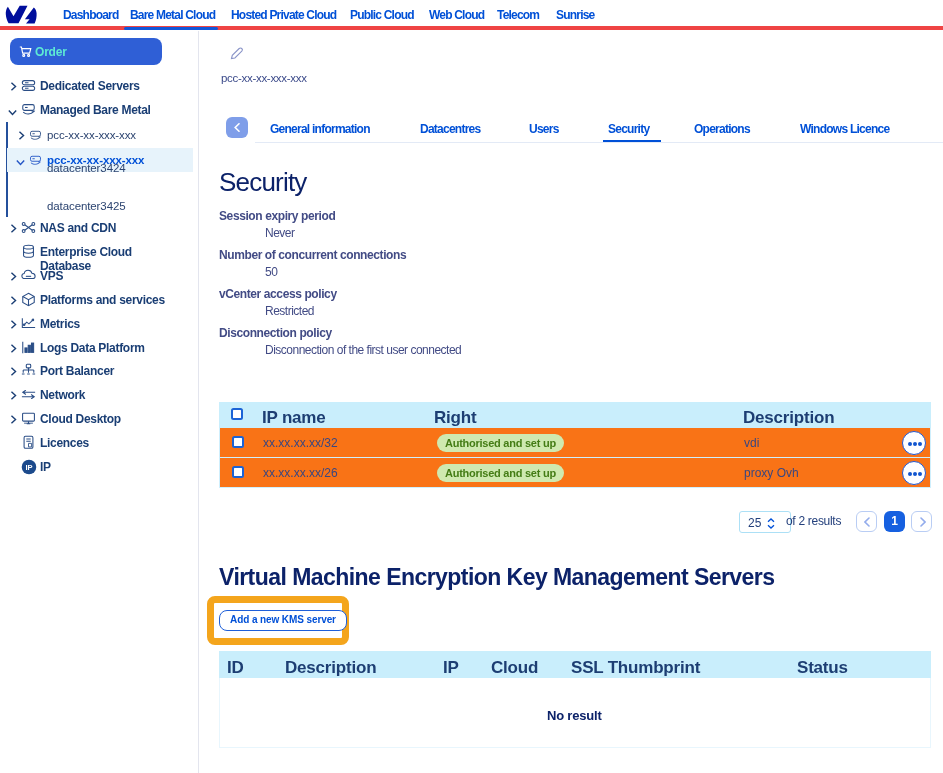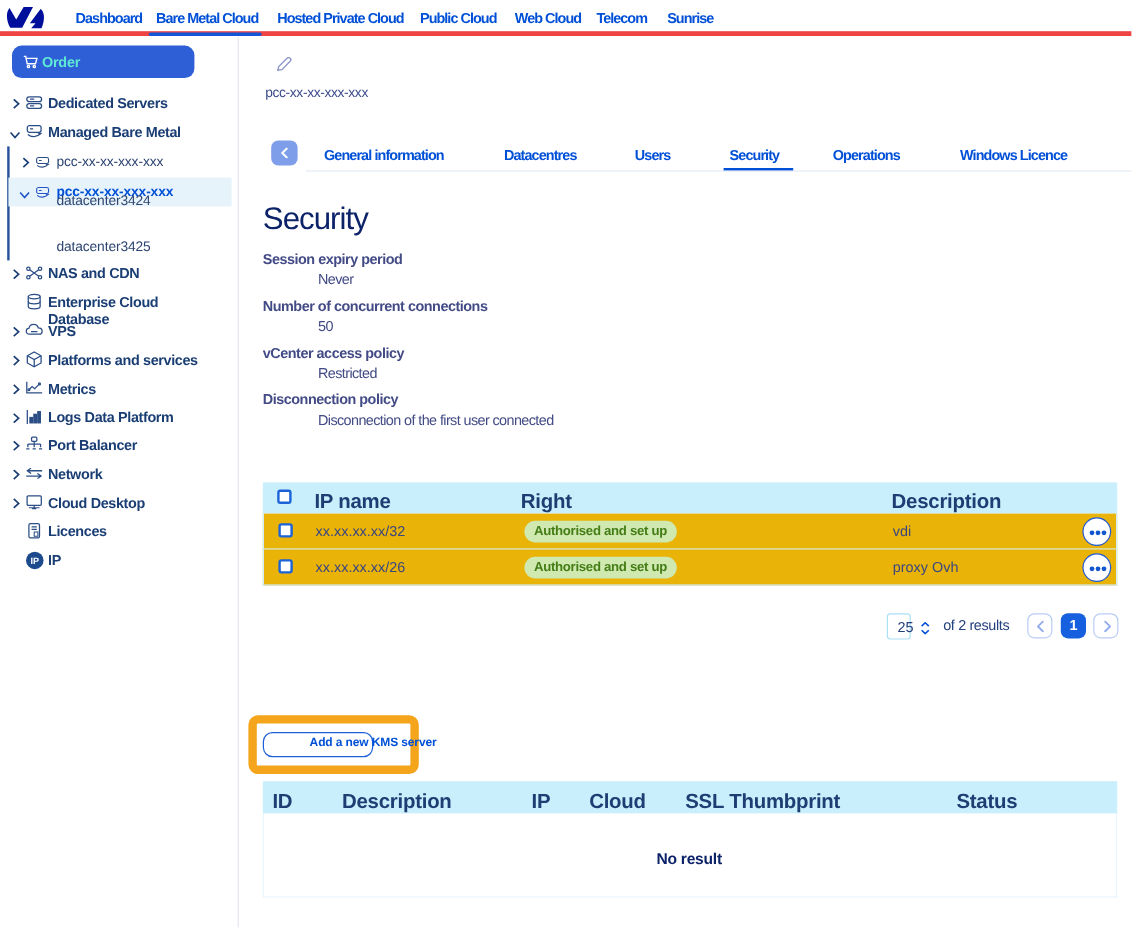--- a/index.html
+++ b/index.html
@@ -35,51 +35,51 @@
   .backbtn { position:absolute; left:226px; top:117px; width:22px; height:21px;
     background:#7f9ee9; border-radius:6px; }
   .tabline { position:absolute; left:255px; top:142px; width:688px; height:1px; background:#e3eaf6; }
   .sec-underline { position:absolute; left:603px; top:140px; width:58px; height:2px; background:#0050d7; }
   h1.security { position:absolute; left:219px; top:167px; font-size:26px; font-weight:500;
     color:#0c2269; letter-spacing:-0.8px; }
   .flabel { position:absolute; left:219px; font-size:12px; font-weight:bold; color:#424b85; letter-spacing:-0.4px; }
   .fvalue { position:absolute; left:219px; font-size:12px; color:#424b85; letter-spacing:-0.5px;margin-left:46px; }
   
   .thead1 { position:absolute; left:219px; top:402px; width:712px; height:26px; background:#c9eefc; }
-  .trow { position:absolute; left:219px; width:712px; height:30px; background:#eab308;
+  .trow { position:absolute; left:219px; width:712px; height:30px; background:#f97316;
     border-bottom:1px solid #cfeffd; border-left:1px solid #cfeffd; border-right:1px solid #cfeffd;padding-left:24px; }
   .th { position:absolute; font-size:17px; font-weight:bold; color:#1d3e73; top:6px; letter-spacing:-0.2px; }
   .td { position:absolute; font-size:12px; color:#3a4780; top:8px; }
   .cbx { position:absolute; left:12px; width:12px; height:12px; border:2px solid #1b63d6;
     border-radius:2.5px; background:#fff; }
   .badge { position:absolute; left:217px; top:6px; height:18px; line-height:18px;
     background:#cfe9b0; color:#447c15; font-size:11px; font-weight:bold;
     border-radius:9px; padding:0 8px; letter-spacing:-0.25px; }
   .dots { position:absolute; left:682px; top:3px; width:24px; height:24px; border-radius:50%;
     border:1.5px solid #2059d4; background:#fff; }
   .dots i { position:absolute; top:9.5px; width:4px; height:4px; border-radius:50%; background:#1155cf; }
   
-  .selbox { position:absolute; left:739px; top:511px; width:20px; height:22px;
+  .selbox { position:absolute; left:739px; top:511px; width:52px; height:22px;
     border:1px solid #ace0f6; border-radius:3px; background:#fff; }
   .selbox span { position:absolute; left:8px; top:4px; font-size:12px; color:#24407c; }
   .pgtxt { position:absolute; left:786px; top:514px; font-size:12px; letter-spacing:-0.3px; color:#24407c; }
   .pgbtn { position:absolute; top:511px; width:21px; height:21px; border:1px solid #b9cdf4;
     border-radius:6px; background:#fff; }
   .pgcur { position:absolute; left:884px; top:511px; width:21px; height:21px; background:#1660e0;
     border-radius:6px; color:#fff; font-size:12px; font-weight:bold; text-align:center;
     line-height:21px; }
   
   h2.kms { position:absolute; left:219px; top:564px; font-size:23px; font-weight:bold;
     color:#0c2269; letter-spacing:-0.55px; }
   .orange { position:absolute; left:207px; top:596px; width:142px; height:49px;
     border:7px solid #f4a51c; border-radius:8px; background:transparent; }
-  .addbtn { position:absolute; left:219px; top:610px; width:92px; height:21px;
+  .addbtn { position:absolute; left:219px; top:610px; width:128px; height:21px;
     border:1.5px solid #1e5fd9; border-radius:8px; background:#fff; color:#0050d7;
     font-size:10px; font-weight:bold; text-align:center; line-height:18.5px;
-    white-space:nowrap; letter-spacing:-0.1px;padding-left:38px; }
+    white-space:nowrap; letter-spacing:-0.1px; }
   .thead2 { position:absolute; left:219px; top:651px; width:712px; height:27px; background:#c9eefc; }
   .tbody2 { position:absolute; left:219px; top:678px; width:712px; height:70px; background:#fff;
     border:1px solid #e8f6fd; border-top:none; }
   .noresult { position:absolute; left:547px; top:708px; font-size:13px; font-weight:bold;
     color:#0c2269; letter-spacing:-0.2px; }
 </style>
 </head>
 <body>
 <div class="page">
 
@@ -394,20 +394,21 @@
       <path d="M5,1 L1,5 L5,9" fill="none" stroke="#93acec" stroke-width="1.6" stroke-linecap="round"></path>
     </svg>
   </div>
   <div class="pgcur">1</div>
   <div class="pgbtn" style="left:911px">
     <svg class="abs" style="left:8px;top:5px" width="6" height="10" viewBox="0 0 6 10">
       <path d="M1,1 L5,5 L1,9" fill="none" stroke="#93acec" stroke-width="1.6" stroke-linecap="round"></path>
     </svg>
   </div>
 
+  <h2 class="kms">Virtual Machine Encryption Key Management Servers</h2>
   <div class="orange"></div>
   <div class="addbtn">Add a new KMS server</div>
   <div class="thead2">
     <span class="th" style="left:8px;top:7px">ID</span>
     <span class="th" style="left:66px;top:7px">Description</span>
     <span class="th" style="left:224px;top:7px">IP</span>
     <span class="th" style="left:272px;top:7px">Cloud</span>
     <span class="th" style="left:352px;top:7px">SSL Thumbprint</span>
     <span class="th" style="left:578px;top:7px">Status</span>
   </div>

